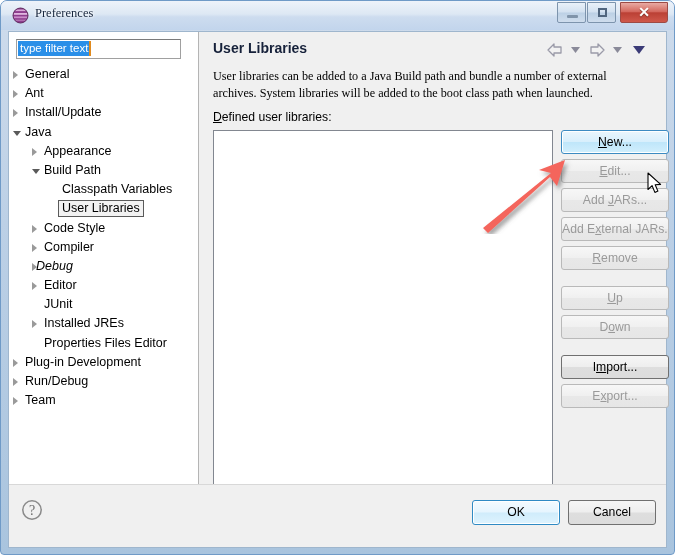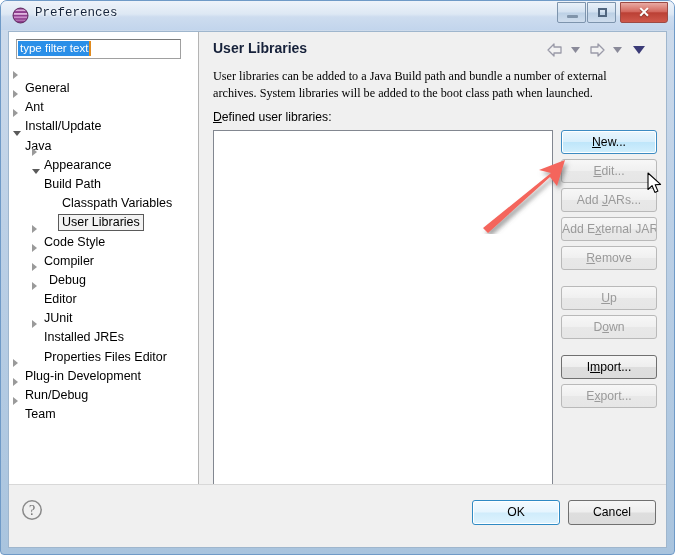--- a/index.html
+++ b/index.html
@@ -34,21 +34,21 @@
     border-radius: 6px 6px 0 0;
     overflow: hidden;
   }
   #title-icon {
     position: absolute; left: 11px; top: 6px;
     width: 17px; height: 17px;
   }
   #title-text {
     position: absolute; left: 34px; top: 5px;
     font-size: 12.5px; color: #15243b;
-    font-family: Liberation Mono, monospace;
+    font-family: Liberation Serif, serif;
     text-shadow: 0 0 3px #ffffff, 0 0 3px #ffffff;
     white-space: nowrap;
   }
   .winbtn {
     position: absolute; top: 1px;
     height: 21px; width: 29px;
     border: 1px solid #7d94ad;
     box-sizing: border-box;
     background: linear-gradient(to bottom, #e9f1f9 0%, #d3e1f0 48%, #bcd0e5 52%, #cfdded 100%);
     border-radius: 2px;
@@ -131,21 +131,20 @@
   }
   .arrow.expanded {
     border-top: 5px solid #5a5a5a;
     border-left: 4px solid transparent;
     border-right: 4px solid transparent;
     top: 8px;
   }
   .tree-row .lbl {
     position: absolute; top: 0;
     font-family: "Liberation Sans", sans-serif;
-    margin-top: 14px;
   }
   .tree-row.selected .lbl {
     background: #f2f2f2;
     border: 1px solid #5a5a5a;
     padding: 0 3px;
     line-height: 15px;
     top: 1px;
     margin-left: -4px;
   }
 
@@ -184,21 +183,21 @@
     border: 1px solid #828790;
     box-sizing: border-box;
   }
 
   
   #side-buttons {
     position: absolute; left: 362px; top: 98px; width: 114px;
   }
   .sbtn {
     position: relative;
-    width: 96px; height: 24px;
+    width: 108px; height: 24px;
     box-sizing: border-box;
     margin-bottom: 5px;
     border: 1px solid #b9b9b9;
     border-radius: 3px;
     background: linear-gradient(to bottom, #f7f7f7 0%, #f0f0f0 48%, #e8e8e8 52%, #e6e6e6 100%);
     font-size: 12.2px;
     color: #9a9a9a;
     text-align: center;
     line-height: 22px;
     font-family: "Liberation Sans", sans-serif;
@@ -338,21 +337,21 @@
           <div class="tree-row">
             <span class="arrow collapsed" style="left: 23px;"></span>
             <span class="lbl" style="left: 35px;">Code Style</span>
           </div>
           <div class="tree-row">
             <span class="arrow collapsed" style="left: 23px;"></span>
             <span class="lbl" style="left: 35px;">Compiler</span>
           </div>
           <div class="tree-row">
             <span class="arrow collapsed" style="left: 23px;"></span>
-            <span class="lbl" style="left: 40px;">Debug</span>
+            <span class="lbl" style="left: 27px; font-style: italic;">Debug</span>
           </div>
           <div class="tree-row">
             <span class="arrow collapsed" style="left: 23px;"></span>
             <span class="lbl" style="left: 35px;">Editor</span>
           </div>
           <div class="tree-row">
             <span class="lbl" style="left: 35px;">JUnit</span>
           </div>
           <div class="tree-row">
             <span class="arrow collapsed" style="left: 23px;"></span>

